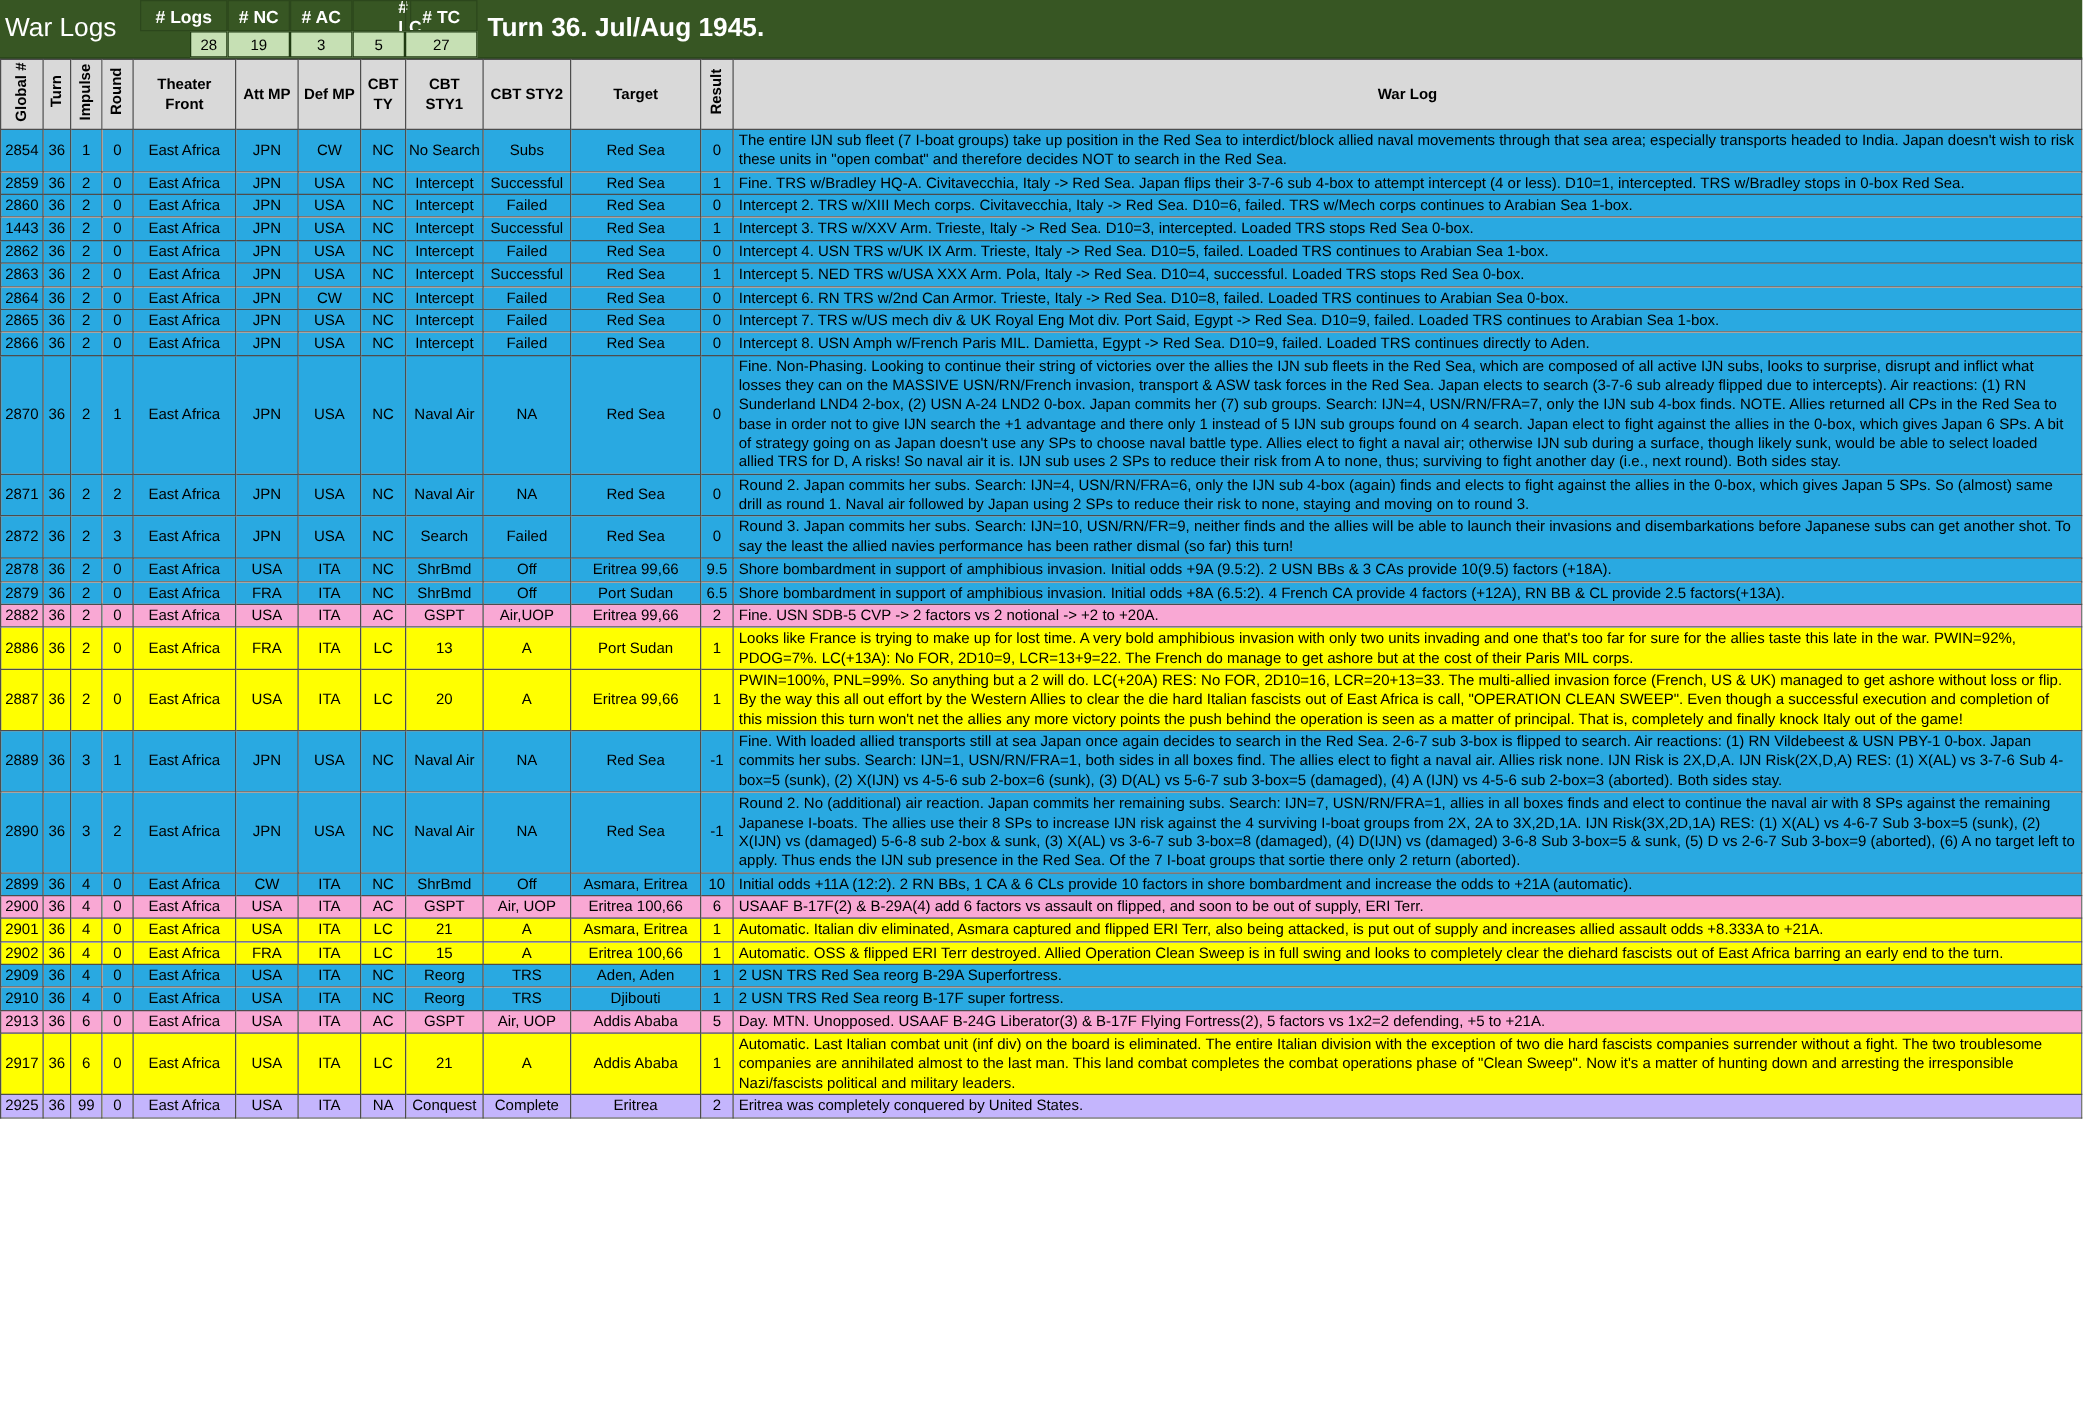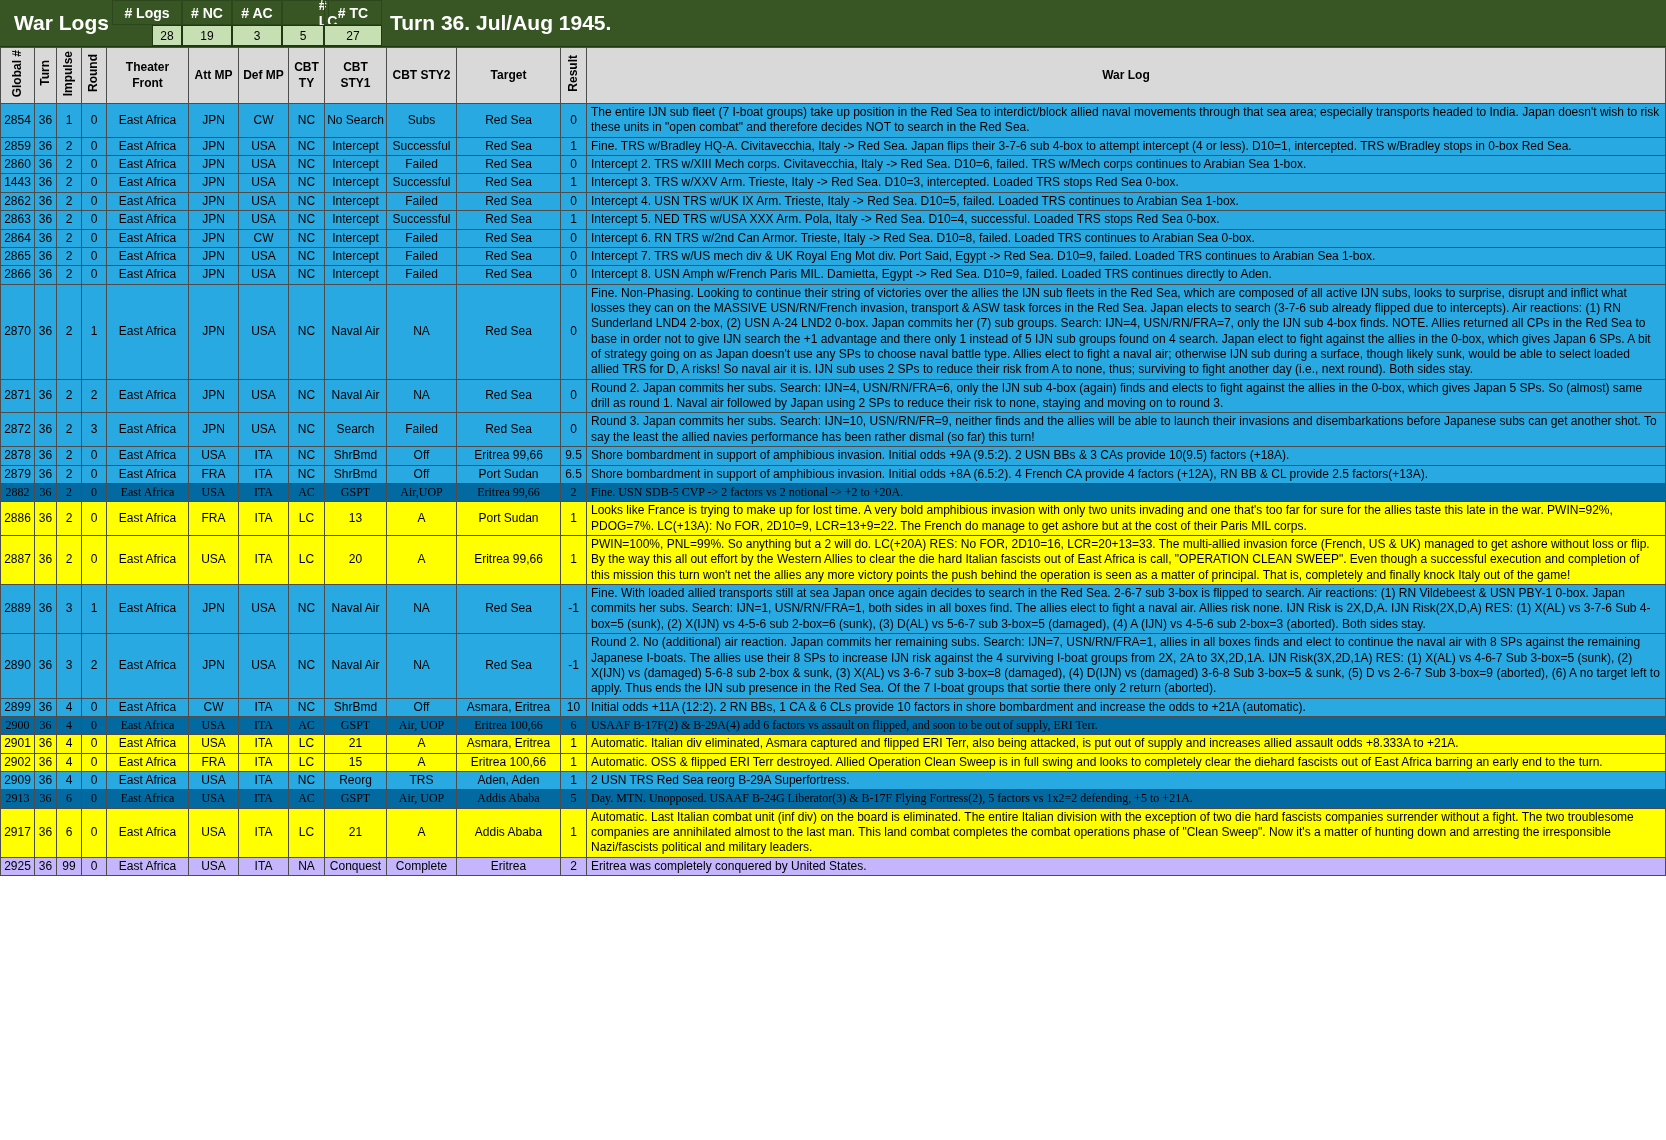--- a/index.html
+++ b/index.html
@@ -12,22 +12,22 @@
     display: grid;
     grid-template-columns: 112px 70px 50px 50px 42px 58px 1fr;
     grid-template-rows: 25px 21px;
     background: #375623;
     color: #fff;
     border-bottom: 1px solid #1f3a12;
   }
   .tb-title {
     grid-column: 1; grid-row: 1 / 3;
     display: flex; align-items: center;
-    padding-left: 14px;
-    font-size: 21px; font-weight: bold;
+    padding-left: 4px;
+    font-size: 21px; font-weight: normal;
     white-space: nowrap;
   }
   .tb-label {
     display: flex; align-items: center; justify-content: center;
     font-size: 14px; font-weight: bold;
     border: 1px solid #2c471c;
   }
   .tb-value {
     background: #C6E0B4; color: #000;
     display: flex; align-items: center; justify-content: center;
@@ -73,21 +73,21 @@
     transform: rotate(180deg);
     display: inline-block;
     white-space: nowrap;
     font-weight: bold;
   }
   td.warlog {
     text-align: left;
     padding: 1px 4px;
   }
   .row-blue  td { background: #29A9E1; }
-  .row-green td { background: #0369a1; font-family: Liberation Serif, serif; }
+  .row-green td { background: #f9a8d4; }
   .row-yellow td { background: #FFFF00; }
   .row-gray  td { background: #c4b5fd; }
 </style>
 </head>
 <body>
 
 <div class="sheet">
 
   <div class="topbar">
     <div class="tb-title">War Logs</div>
@@ -494,20 +494,35 @@
           <td>East Africa</td>
           <td>USA</td>
           <td>ITA</td>
           <td>NC</td>
           <td>Reorg</td>
           <td>TRS</td>
           <td>Aden, Aden</td>
           <td>1</td>
           <td class="warlog">2 USN TRS Red Sea reorg B-29A Superfortress.</td>
         </tr>
+        <tr class="row-blue">
+          <td>2910</td>
+          <td>36</td>
+          <td>4</td>
+          <td>0</td>
+          <td>East Africa</td>
+          <td>USA</td>
+          <td>ITA</td>
+          <td>NC</td>
+          <td>Reorg</td>
+          <td>TRS</td>
+          <td>Djibouti</td>
+          <td>1</td>
+          <td class="warlog">2 USN TRS Red Sea reorg B-17F super fortress.</td>
+        </tr>
         <tr class="row-green">
           <td>2913</td>
           <td>36</td>
           <td>6</td>
           <td>0</td>
           <td>East Africa</td>
           <td>USA</td>
           <td>ITA</td>
           <td>AC</td>
           <td>GSPT</td>

